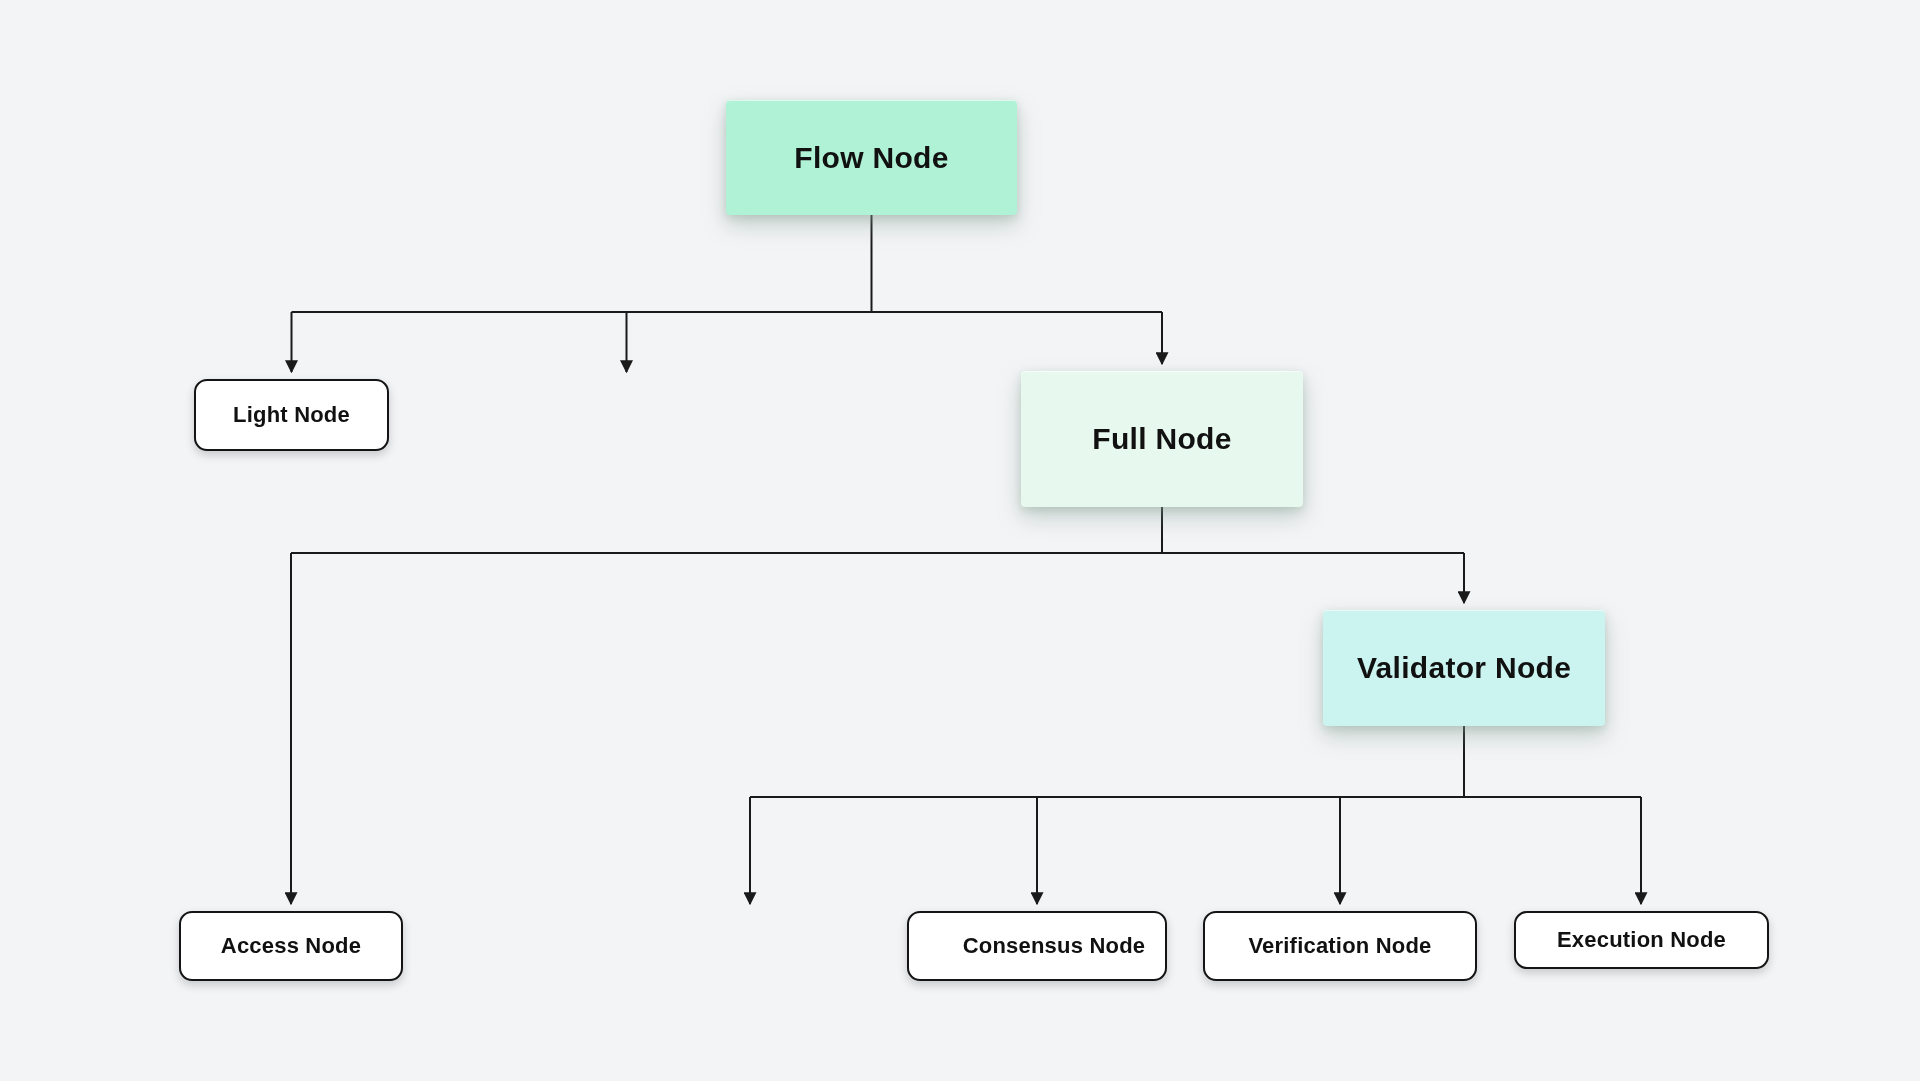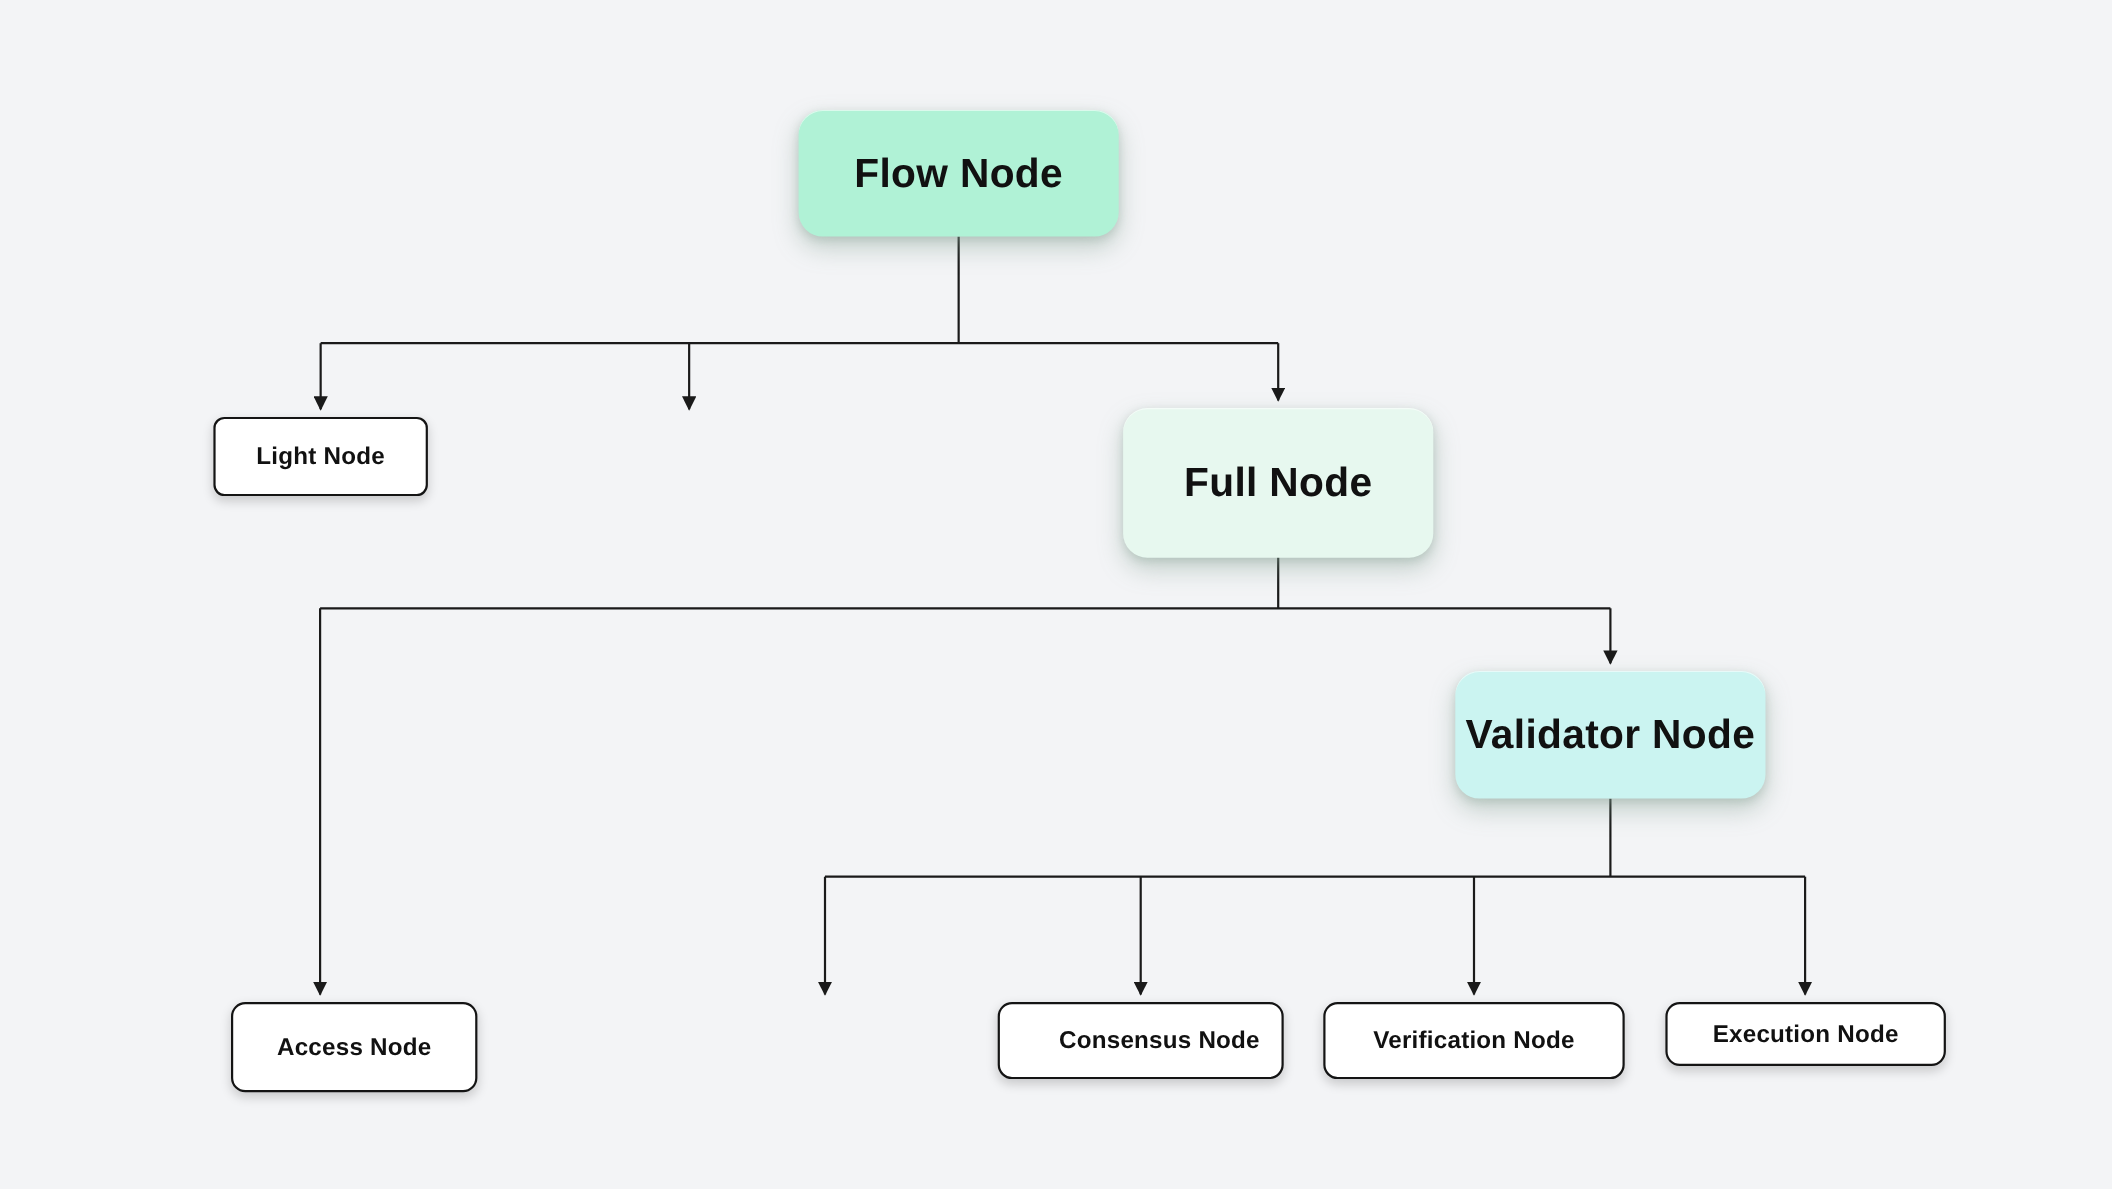--- a/index.html
+++ b/index.html
@@ -30,22 +30,22 @@
     position: absolute;
     display: flex;
     align-items: center;
     justify-content: center;
     box-sizing: border-box;
     color: #111111;
     text-align: center;
     white-space: nowrap;
   }
   .node-lg {
-    border-radius: 22px;
-    font-size: 37px;
+    border-radius: 4px;
+    font-size: 30px;
     font-weight: 600;
     letter-spacing: 0.3px;
     box-shadow: 0 10px 22px rgba(125, 155, 140, 0.40),
                 0 3px 8px rgba(125, 155, 140, 0.28),
                 inset 0 1px 0 rgba(255, 255, 255, 0.55);
   }
   .node-sm {
     background: #ffffff;
     border: 2px solid #141414;
     border-radius: 13px;
@@ -89,28 +89,28 @@
     <path class="edge" d="M 1464 726 L 1464 797"></path>
     <path class="edge" d="M 750 797 L 1641 797"></path>
     <path class="edge" d="M 750 797 L 750 904" marker-end="url(#arrow)"></path>
     <path class="edge" d="M 1037 797 L 1037 904" marker-end="url(#arrow)"></path>
     <path class="edge" d="M 1340 797 L 1340 904" marker-end="url(#arrow)"></path>
     <path class="edge" d="M 1641 797 L 1641 904" marker-end="url(#arrow)"></path>
   </svg>
 
   <div class="node node-lg" style="left: 726px; top: 100px; width: 291px; height: 115px; background-color: rgb(176, 242, 214);">Flow Node</div>
 
-  <div class="node node-sm" style="left:194px; top:379px; width:195px; height:72px;border-radius:10px;">Light Node</div>
+  <div class="node node-sm" style="left:194px; top:379px; width:195px; height:72px;">Light Node</div>
 
 
   <div class="node node-lg" style="left: 1021px; top: 371px; width: 282px; height: 136px; background-color: rgb(231, 248, 239);">Full Node</div>
 
   <div class="node node-lg" style="left: 1323px; top: 610px; width: 282px; height: 116px; background-color: rgb(203, 244, 241);">Validator Node</div>
 
-  <div class="node node-sm" style="left:179px; top:911px; width:224px; height:82px;margin-left:31px;">Access Node</div>
+  <div class="node node-sm" style="left:179px; top:911px; width:224px; height:70px;">Access Node</div>
 
 
   <div class="node node-sm" style="left:907px; top:911px; width:260px; height:70px;padding-left:34px;">Consensus Node</div>
 
   <div class="node node-sm" style="left:1203px; top:911px; width:274px; height:70px;">Verification Node</div>
 
   <div class="node node-sm" style="left:1514px; top:911px; width:255px; height:58px;text-align:right;">Execution Node</div>
 
 </div>
 

